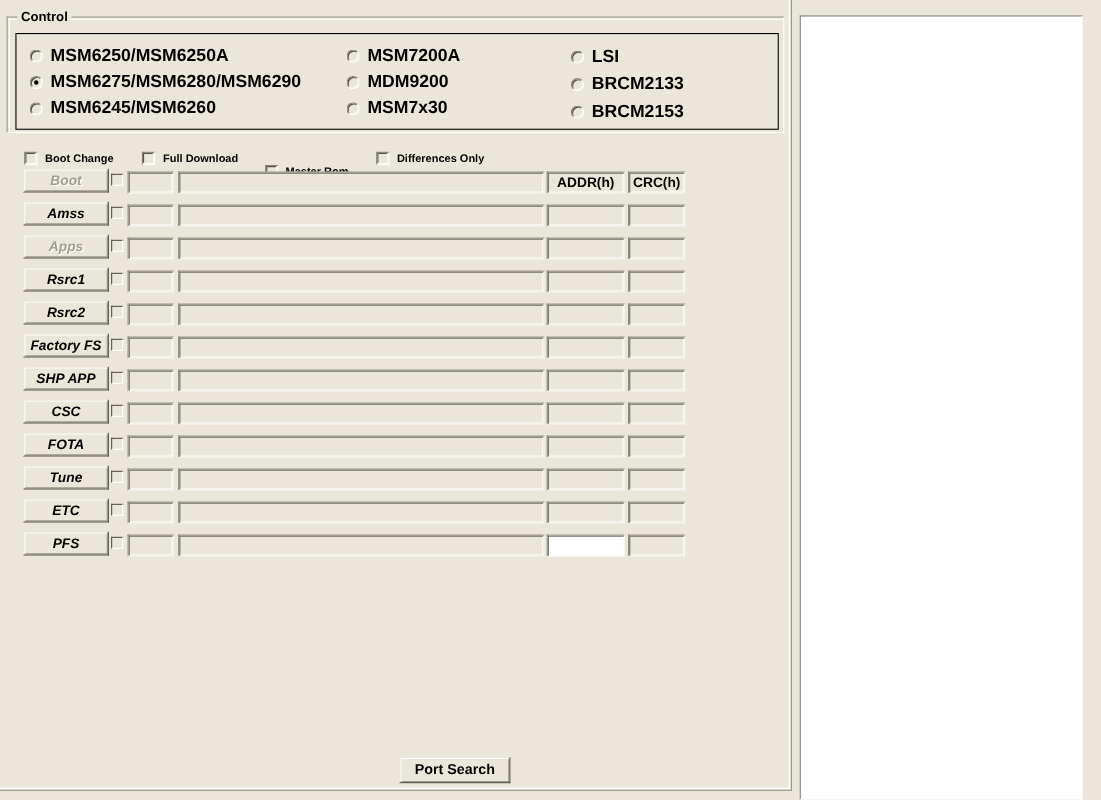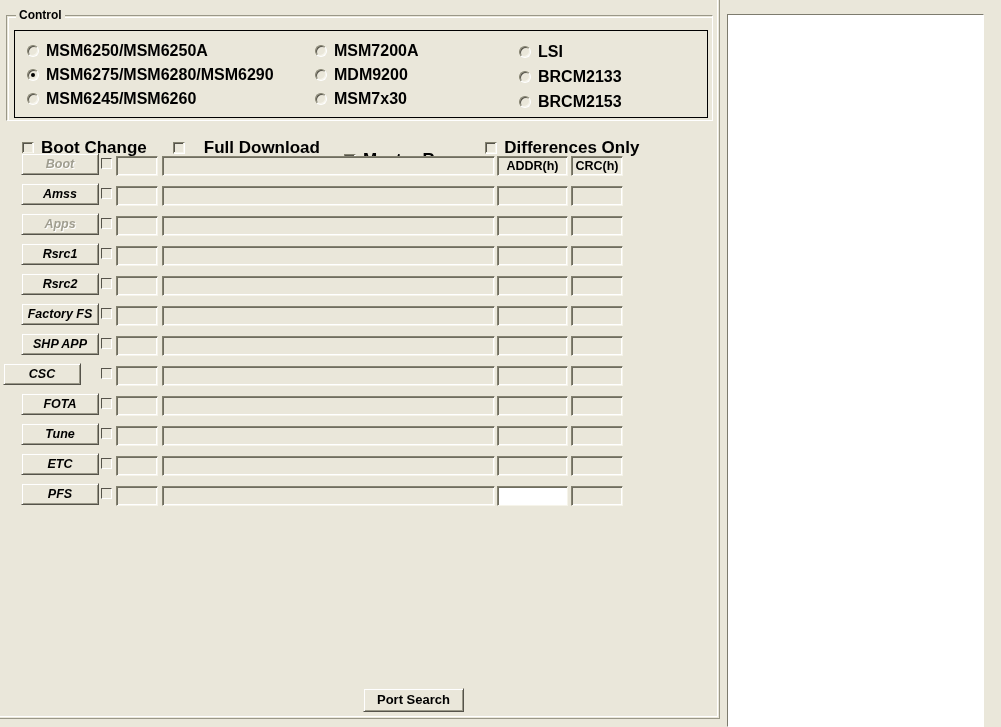--- a/index.html
+++ b/index.html
@@ -126,21 +126,21 @@
     position: absolute;
     left: 22px;
     top: 126px;
     display: flex;
     align-items: center;
   }
   .opt-item {
     display: flex;
     align-items: center;
     white-space: nowrap;
-    font-size: 17px;
+    font-size: 10px;
     font-weight: bold;
     color: #000;
     text-align: center;
   }
   .cb-glyph {
     width: 12px;
     height: 12px;
     background: #eae7da;
     border: 1px solid #848270;
     border-right-color: #ffffff;
@@ -301,21 +301,21 @@
         <span class="radio-glyph"></span>
         <span>BRCM2153</span>
       </div>
     </div>
 
     <div class="opt-row">
       <div class="opt-item" style="margin-right:26px;">
         <span class="cb-glyph"></span>
         <span>Boot Change</span>
       </div>
-      <div class="opt-item" style="margin-right:24px;gap:12px;">
+      <div class="opt-item" style="margin-right:24px;">
         <span class="cb-glyph"></span>
         <span>Full Download</span>
       </div>
       <div class="opt-item" style="margin-right:25px;margin-top:24px;">
         <span class="cb-glyph"></span>
         <span>Master Rom</span>
       </div>
       <div class="opt-item">
         <span class="cb-glyph"></span>
         <span>Differences Only</span>
@@ -373,21 +373,21 @@
         </div>
         <div class="row" style="top: 333px;">
           <div class="btn" style="left: 21px; top: 0px; width: 78px; height: 22px;">SHP APP</div>
           <div class="rowcb" style="left: 101px; top: 5px;"></div>
           <div class="field" style="left: 116px; top: 3px; width: 42px; height: 20px;"></div>
           <div class="field" style="left: 162px; top: 3px; width: 333px; height: 20px; text-align: left; padding-left: 3px;"></div>
           <div class="field" style="left: 497px; top: 3px; width: 71px; height: 20px;"></div>
           <div class="field" style="left: 571px; top: 3px; width: 52px; height: 20px;"></div>
         </div>
         <div class="row" style="top: 363px;">
-          <div class="btn" style="left: 3px; top: 0px; width: 78px; height: 22px;">CSC</div>
+          <div class="btn" style="left: 21px; top: 0px; width: 78px; height: 22px;">CSC</div>
           <div class="rowcb" style="left: 101px; top: 5px;"></div>
           <div class="field" style="left: 116px; top: 3px; width: 42px; height: 20px;"></div>
           <div class="field" style="left: 162px; top: 3px; width: 333px; height: 20px; text-align: left; padding-left: 3px;"></div>
           <div class="field" style="left: 497px; top: 3px; width: 71px; height: 20px;"></div>
           <div class="field" style="left: 571px; top: 3px; width: 52px; height: 20px;"></div>
         </div>
         <div class="row" style="top: 393px;">
           <div class="btn" style="left: 21px; top: 0px; width: 78px; height: 22px;">FOTA</div>
           <div class="rowcb" style="left: 101px; top: 5px;"></div>
           <div class="field" style="left: 116px; top: 3px; width: 42px; height: 20px;"></div>

